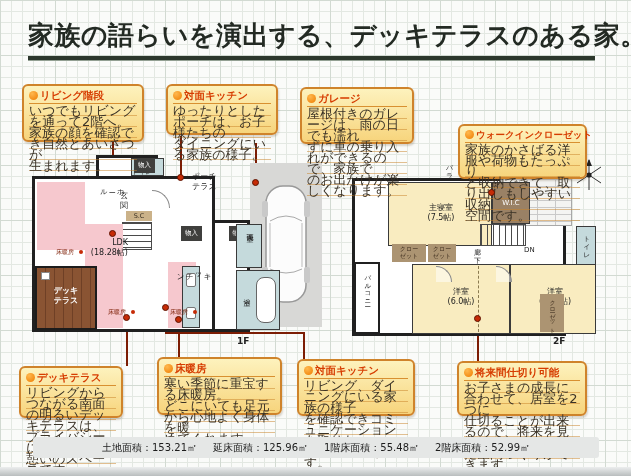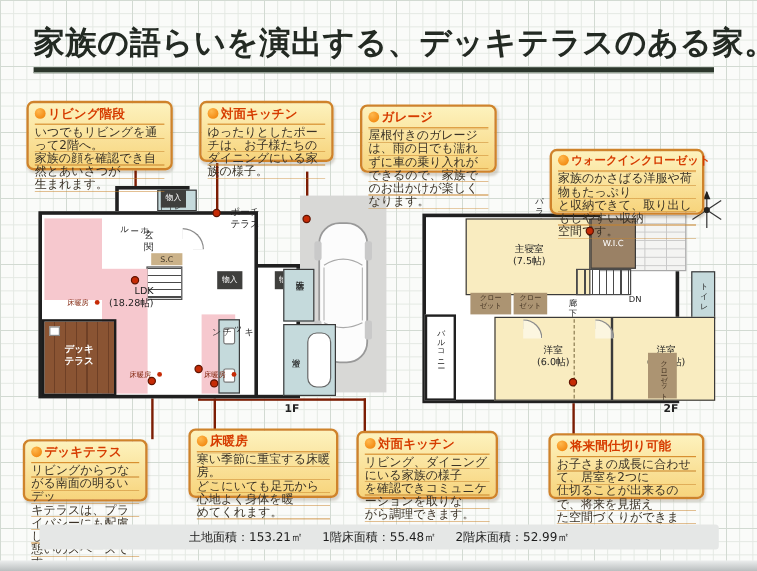--- a/index.html
+++ b/index.html
@@ -17,21 +17,21 @@
     color:#232a23;letter-spacing:.5px;white-space:nowrap;}
   .title-rule{background:#2c372c;border-bottom:1px solid #93a093;}
   
   .callout{border:2px solid #cf832b;border-radius:6px;padding:3px 5px 2px;
     background:linear-gradient(180deg,#fdf2bd 0%,#f7d47c 100%);
     box-shadow:1px 2px 2px rgba(60,40,0,.18);}
   .callout-title{font-size:10.5px;font-weight:bold;color:#d63c00;line-height:1.25;white-space:nowrap;
     border-bottom:1px solid #d89030;padding-bottom:1px;}
   .bullet{display:inline-block;width:9px;height:9px;border-radius:50%;
     background:radial-gradient(circle at 35% 30%,#ffb84d,#ee7c00);vertical-align:-1px;margin-right:2px;}
-  .callout-body{font-size:10px;color:#3a3226;line-height:11px;margin-top:1px;
+  .callout-body{font-size:13px;color:#3a3226;line-height:11px;margin-top:1px;
     background-image:repeating-linear-gradient(180deg,transparent 0 10px,rgba(200,130,40,.5) 10px 11px);}
   .pre{white-space:pre-line;}
   
   .connector{background:#7c1d04;}
   .cdot{width:7px;height:7px;border-radius:50%;background:#c62b06;border:1px solid #5e1402;}
   .hdot{width:4px;height:4px;border-radius:50%;background:#c62b06;}
   
   .outline{border:3px solid #202020;background:#fff;}
   .room{border:1px solid #3a3a3a;margin-left:32px;}
   .wall2{border:2px solid #202020;}
@@ -263,18 +263,19 @@
   <div class="abs cdot" style="left:177px;top:174px;"></div>
   <div class="abs cdot" style="left:252px;top:179px;"></div>
   <div class="abs cdot" style="left:488px;top:189px;"></div>
   <div class="abs cdot" style="left:123px;top:314px;"></div>
   <div class="abs cdot" style="left:175px;top:316px;"></div>
   <div class="abs cdot" style="left:162px;top:304px;"></div>
   <div class="abs cdot" style="left:474px;top:315px;"></div>
 
   <div class="abs footer-bar" style="left:33px;top:437px;width:566px;height:21px;">
     <span>土地面積：153.21㎡</span>
+    <span>延床面積：125.96㎡</span>
     <span>1階床面積：55.48㎡</span>
     <span>2階床面積：52.99㎡</span>
   </div>
 
   <div class="abs bottom-band" style="left:0;top:467px;width:631px;height:9px;"></div>
 </div>
 
 </body></html>

